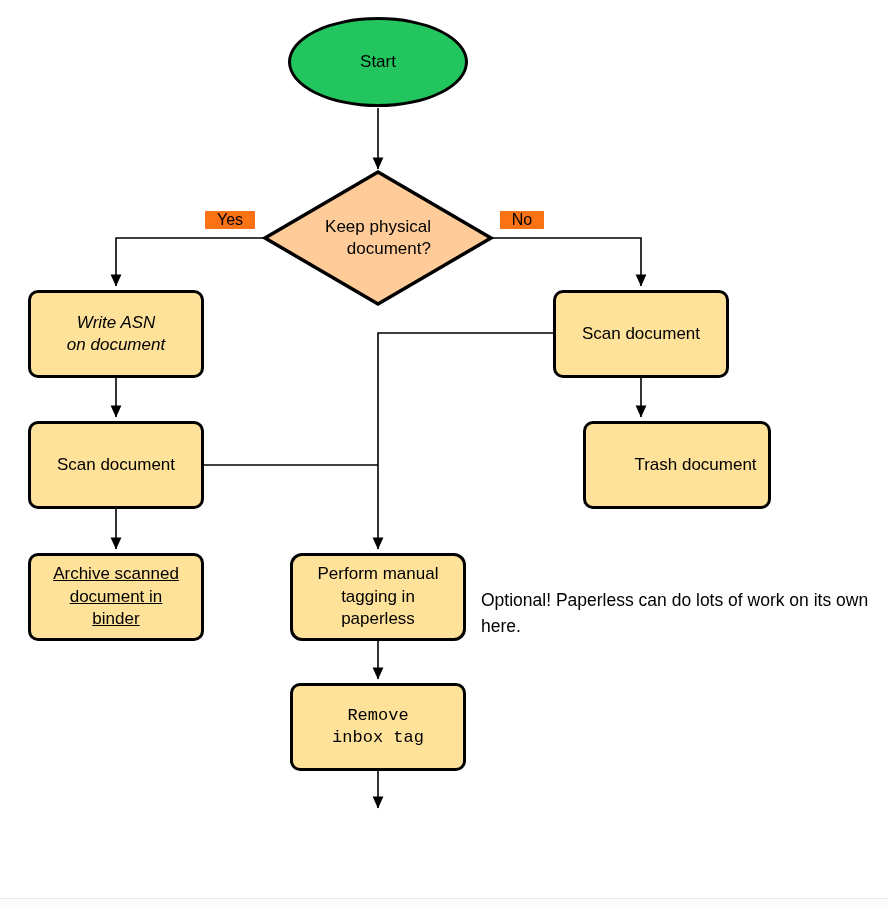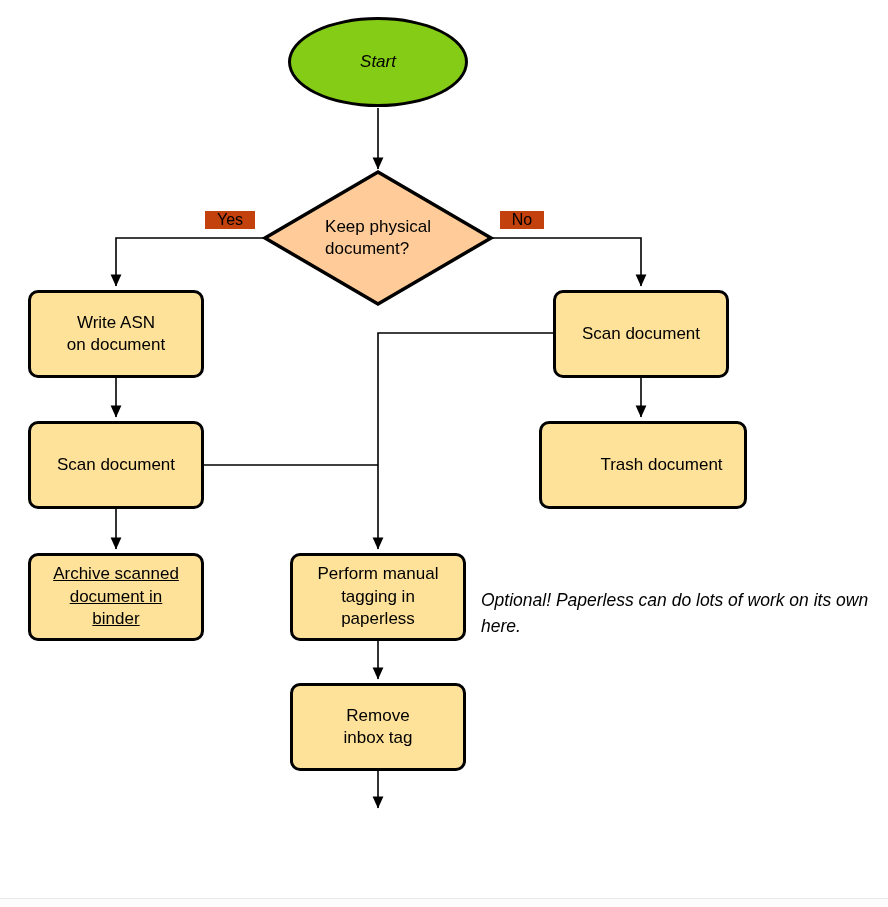--- a/index.html
+++ b/index.html
@@ -11,36 +11,36 @@
   svg.wires{position:absolute;left:0;top:0;}
   .node{
     position:absolute;display:flex;align-items:center;justify-content:center;
     text-align:center;font-size:17px;line-height:1.32;white-space:pre-line;
     box-sizing:border-box;
   }
   .process{
     background:#FFE299;border:3px solid #000;border-radius:10px;
   }
   .terminal{
-    background:#84cc16;border:3px solid #000;border-radius:50%;font-style:italic;
+    background:#22c55e;border:3px solid #000;border-radius:50%;
   }
   .diamond-wrap{position:absolute;}
   .diamond-wrap svg{position:absolute;left:0;top:0;}
   .diamond-label{
     position:absolute;left:0;top:0;width:100%;height:100%;
-    display:flex;align-items:center;justify-content:center;text-align:left;
+    display:flex;align-items:center;justify-content:center;text-align:right;
     font-size:17px;line-height:1.32;white-space:pre-line;
   }
   .edge-label{
-    position:absolute;font-size:16px;text-align:center;background:#c2410c;
+    position:absolute;font-size:16px;text-align:center;background:#f97316;
     padding:0 2px;
   }
   .annotation{
     position:absolute;left:481px;top:587px;width:404px;
-    font-size:17.5px;font-style:italic;line-height:1.5;
+    font-size:17.5px;line-height:1.5;
   }
   .page-edge{
     position:absolute;left:0;top:898px;width:888px;height:9px;
     border-top:1px solid #e8e8e8;background:#fcfcfc;
   }
 </style>
 </head>
 <body>
 
 <div class="stage">
@@ -68,38 +68,38 @@
   <div class="node terminal" style="left:288px;top:17px;width:180px;height:90px;">Start</div>
 
   <div class="diamond-wrap" style="left:261px;top:168px;width:234px;height:140px;">
     <svg width="234" height="140" viewBox="0 0 234 140">
       <polygon points="117,4 230,70 117,136 4,70" stroke="#000" stroke-width="3.5" fill="#FFCC99"></polygon>
     </svg>
     <div class="diamond-label">Keep physical
 document?</div>
   </div>
 
-  <div class="node process" style="left:28px;top:290px;width:176px;height:88px;">Write ASN
+  <div class="node process" style="left:28px;top:290px;width:176px;height:88px;font-style:italic;">Write ASN
 on document</div>
 
   <div class="node process" style="left:28px;top:421px;width:176px;height:88px;">Scan document</div>
 
   <div class="node process" style="left:28px;top:553px;width:176px;height:88px;text-decoration:underline;">Archive scanned
 document in
 binder</div>
 
   <div class="node process" style="left:553px;top:290px;width:176px;height:88px;">Scan document</div>
 
-  <div class="node process" style="left:539px;top:421px;width:208px;height:88px;padding-left:37px;">Trash document</div>
+  <div class="node process" style="left:583px;top:421px;width:188px;height:88px;padding-left:37px;">Trash document</div>
 
-  <div class="node process" style="left:290px;top:553px;width:176px;height:88px;">Perform manual
+  <div class="node process" style="left:290px;top:553px;width:176px;height:88px;border-radius:12px;">Perform manual
 tagging in
 paperless</div>
 
-  <div class="node process" style="left:290px;top:683px;width:176px;height:88px;">Remove
+  <div class="node process" style="left:290px;top:683px;width:176px;height:88px;font-family:Liberation Mono, monospace;">Remove
 inbox tag</div>
 
 
   <div class="edge-label" style="left:205px;top:211px;width:46px;">Yes</div>
 
   <div class="edge-label" style="left:500px;top:211px;width:40px;">No</div>
 
   <div class="annotation">Optional! Paperless can do lots of work on its own here.</div>
 
   <div class="page-edge"></div>

